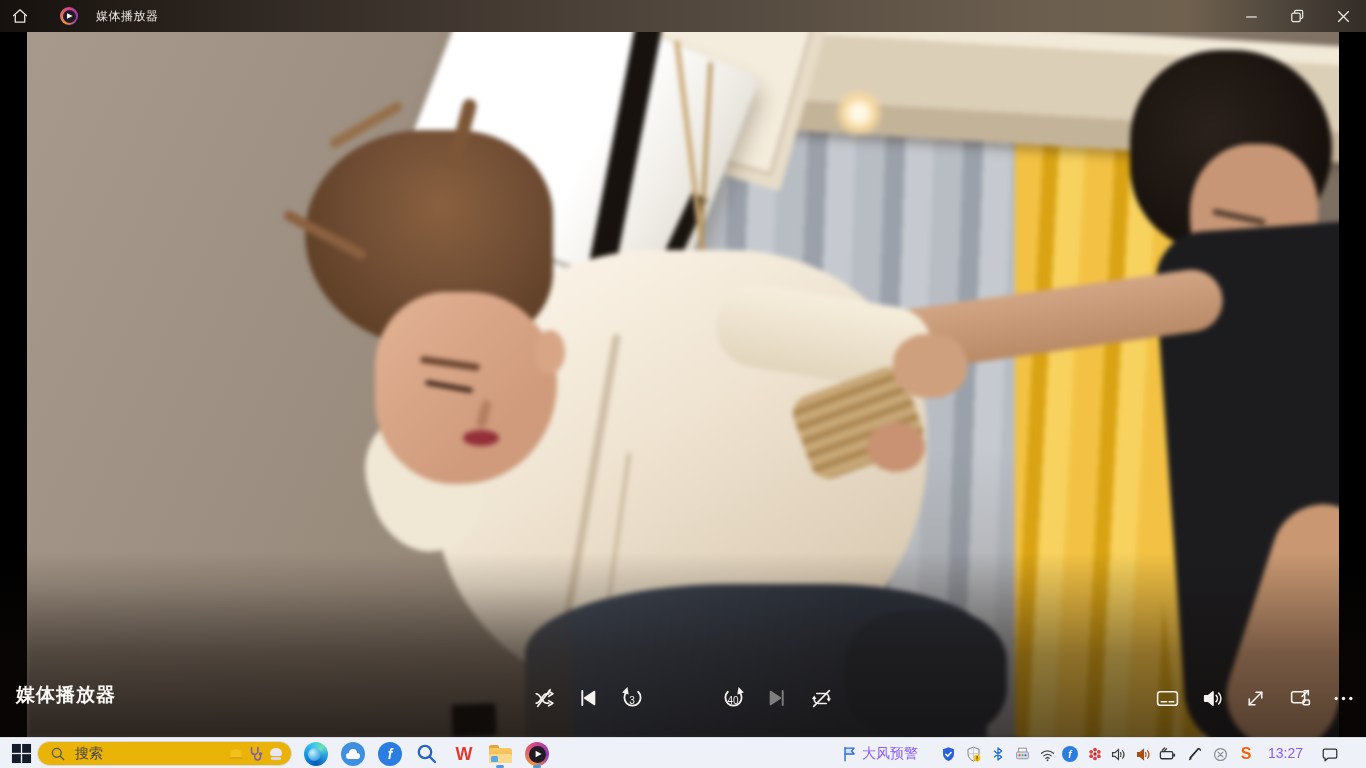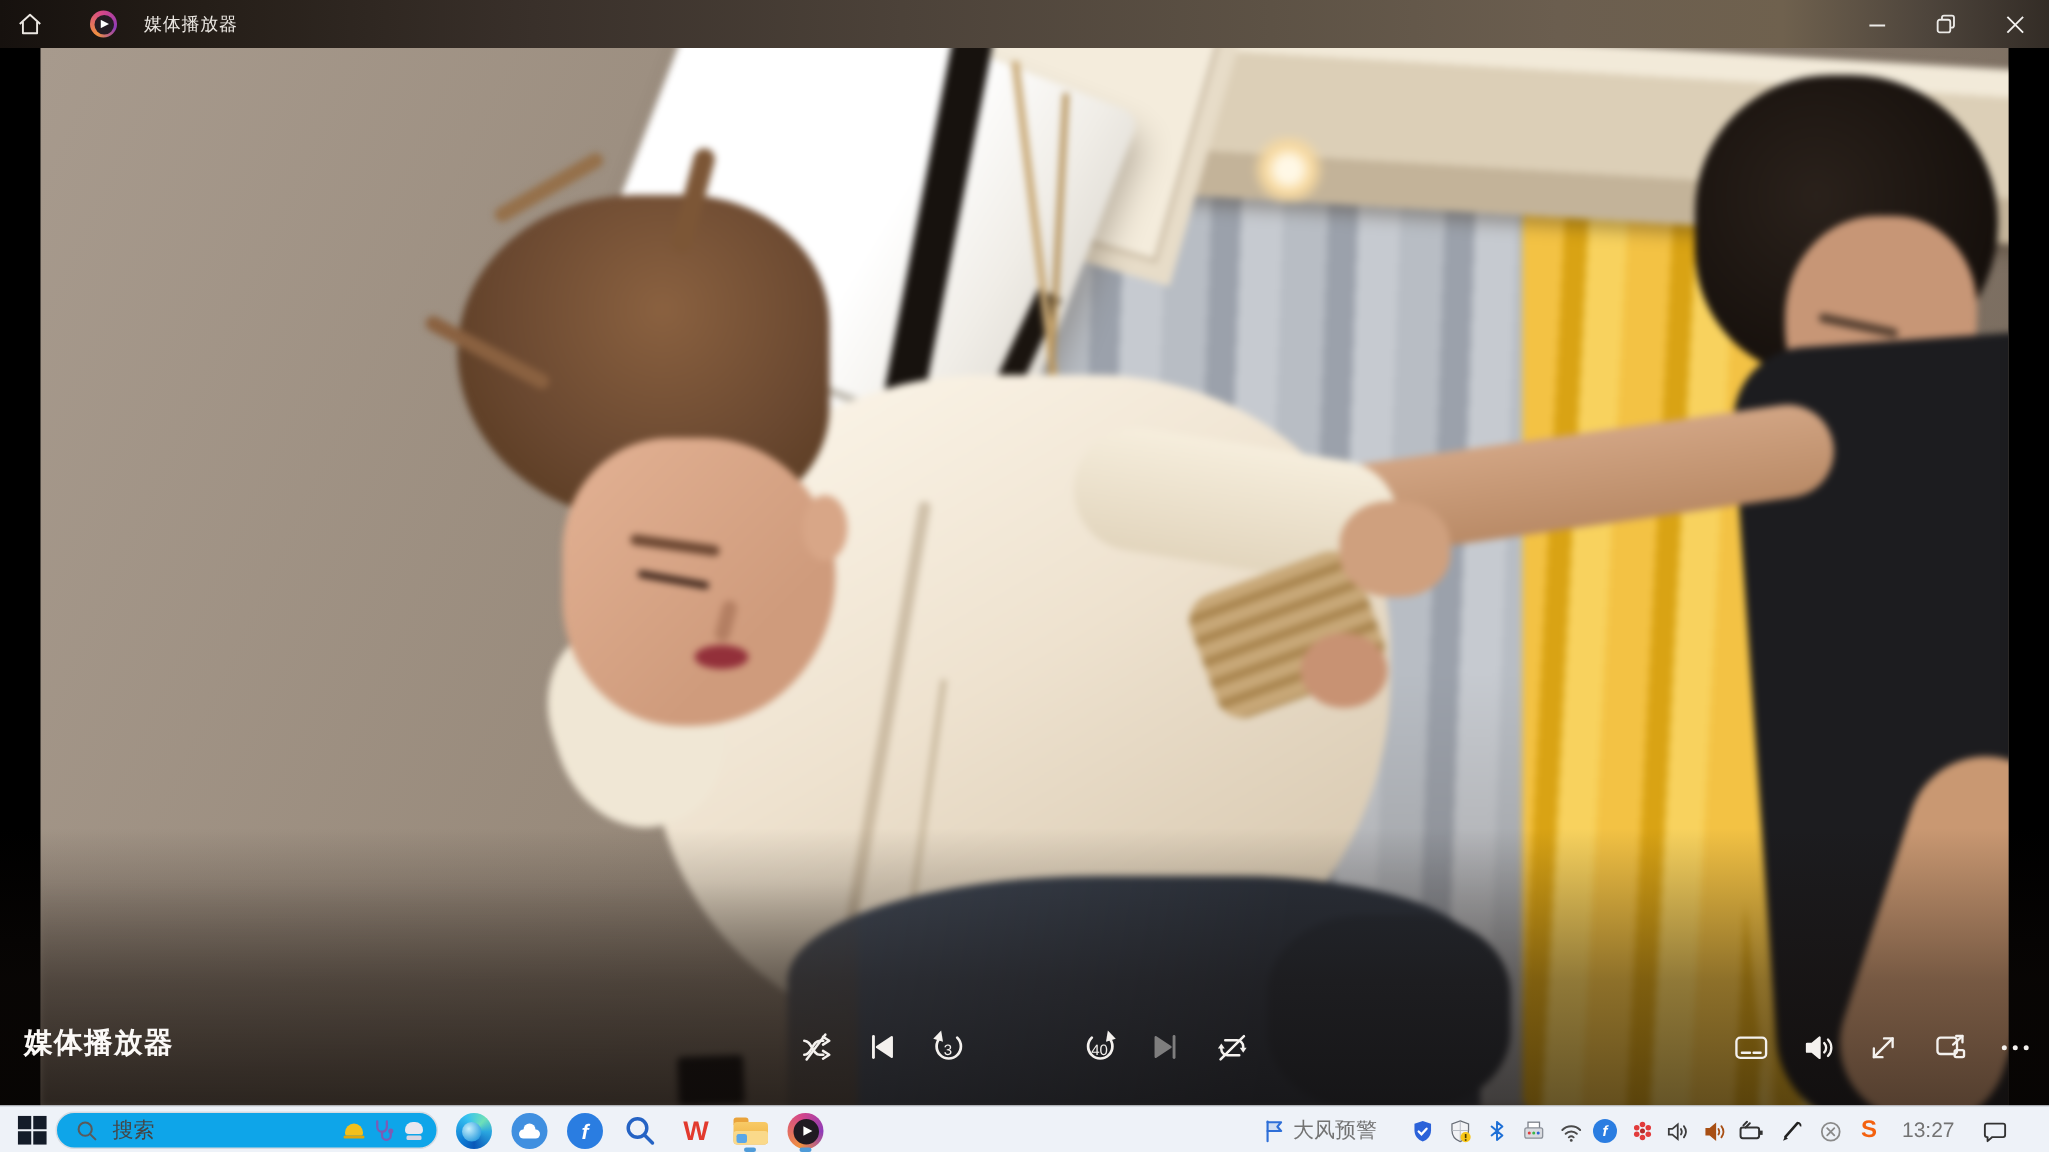--- a/index.html
+++ b/index.html
@@ -42,27 +42,27 @@
   .media-title { position:absolute; left:16px; top:14px; color:#fbf9f7; font-size:19px; font-weight:bold; letter-spacing:1px; }
   .ctl { position:absolute; top:12px; width:36px; height:36px; display:flex; align-items:center; justify-content:center; }
   .ctl svg { stroke:#f4f1ee; fill:none; stroke-width:1.6; stroke-linecap:round; stroke-linejoin:round; }
   .ctl .lbl { position:absolute; top:15px; width:100%; text-align:center; font-size:10px; color:#f4f1ee; }
   .ctl.disabled { opacity:.45; }
 
   
   .taskbar { position:absolute; left:0; top:737px; width:1366px; height:31px;
     background:#eef2f8; border-top:1px solid #d9dee5; z-index:50; display:block; }
   .tb-item { position:absolute; top:0; height:31px; display:flex; align-items:center; justify-content:center; }
-  .searchbox { position:absolute; left:37px; top:3px; width:255px; height:25px; background:#0ea5e9;
+  .searchbox { position:absolute; left:37px; top:3px; width:255px; height:25px; background:#eab308;
     border:1px solid #d7dbe1; border-radius:13px; display:flex; align-items:center; padding-left:12px; }
   .searchbox .stext { color:#454545; font-size:14px; margin-left:9px; }
   .trend { position:absolute; right:8px; top:4px; display:flex; gap:5px; align-items:center; }
   .app-icon { position:absolute; top:3px; width:28px; height:26px; display:flex; align-items:center; justify-content:center; }
   .runline { position:absolute; top:27px; width:8px; height:3px; border-radius:2px; background:#4f9bd8; }
-  .tray-txt { position:absolute; color:#737373; font-size:14px; top:7px; }
+  .tray-txt { position:absolute; color:#8b5cf6; font-size:14px; top:7px; }
   .tray-ic { position:absolute; top:6px; width:20px; height:20px; display:flex; align-items:center; justify-content:center; }
 
   .circle24 { width:24px; height:24px; border-radius:50%; position:relative; overflow:hidden; }
   .folder { position:relative; width:23px; height:18px; }
   .helmet { width:14px; height:13px; position:relative; }
   .helmet .dome { position:absolute; left:1px; top:1px; width:12px; height:8px; background:#f2c01c; border-radius:7px 7px 2px 2px; }
   .helmet .brim { position:absolute; left:0; top:9px; width:14px; height:2.5px; background:#dfa60b; border-radius:2px; }
   .chefhat { width:14px; height:13px; position:relative; }
   .chefhat .puff { position:absolute; left:1px; top:0; width:12px; height:8.5px; background:#e9e7ef; border-radius:6px 6px 3px 3px; }
   .chefhat .band { position:absolute; left:2px; top:9px; width:10px; height:3px; background:#d8d5e2; border-radius:1px; }

